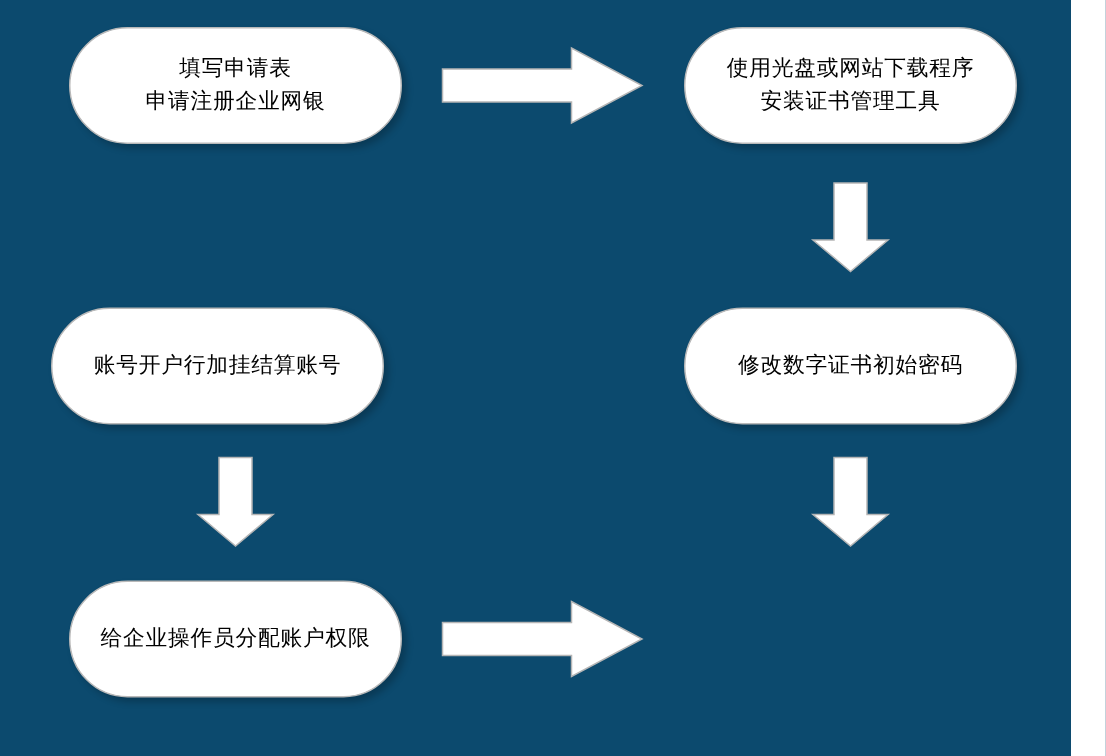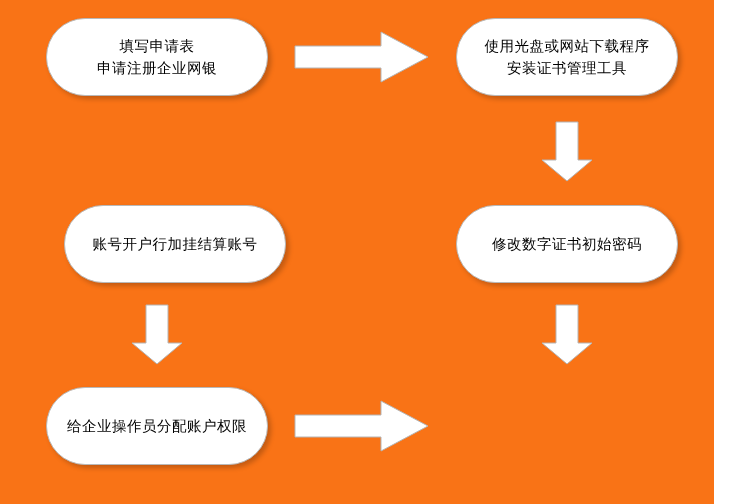--- a/index.html
+++ b/index.html
@@ -7,21 +7,21 @@
     padding: 0;
     background: #ffffff;
   }
   body {
     font-family: "Liberation Sans", sans-serif;
   }
   #canvas {
     position: relative;
     width: 714px;
     height: 504px;
-    background: #f97316;
+    background: #0c4a6e;
     overflow: hidden;
   }
   .node {
     position: absolute;
     box-sizing: border-box;
     border: 1px solid #b9b9b9;
     border-radius: 40px;
     background: #ffffff;
     display: flex;
     align-items: center;
@@ -57,21 +57,21 @@
 
   <div class="node" style="left:456px; top:205px; width:222px; height:78px;">
     <span class="node-label">修改数字证书初始密码</span>
   </div>
 
   <div class="node" style="left:456px; top:18px; width:222px; height:78px;">
     <span class="node-label">使用光盘或网站下载程序
 安装证书管理工具</span>
   </div>
 
-  <div class="node" style="left:64px; top:205px; width:222px; height:78px;">
+  <div class="node" style="left:34px; top:205px; width:222px; height:78px;">
     <span class="node-label">账号开户行加挂结算账号</span>
   </div>
 
   <div class="node" style="left:46px; top:387px; width:222px; height:78px;">
     <span class="node-label">给企业操作员分配账户权限</span>
   </div>
 
 
   <div class="arrow" style="left:295px; top:32px; width:134px; height:50px;">
     <svg width="134" height="50" viewBox="0 0 134 50">

